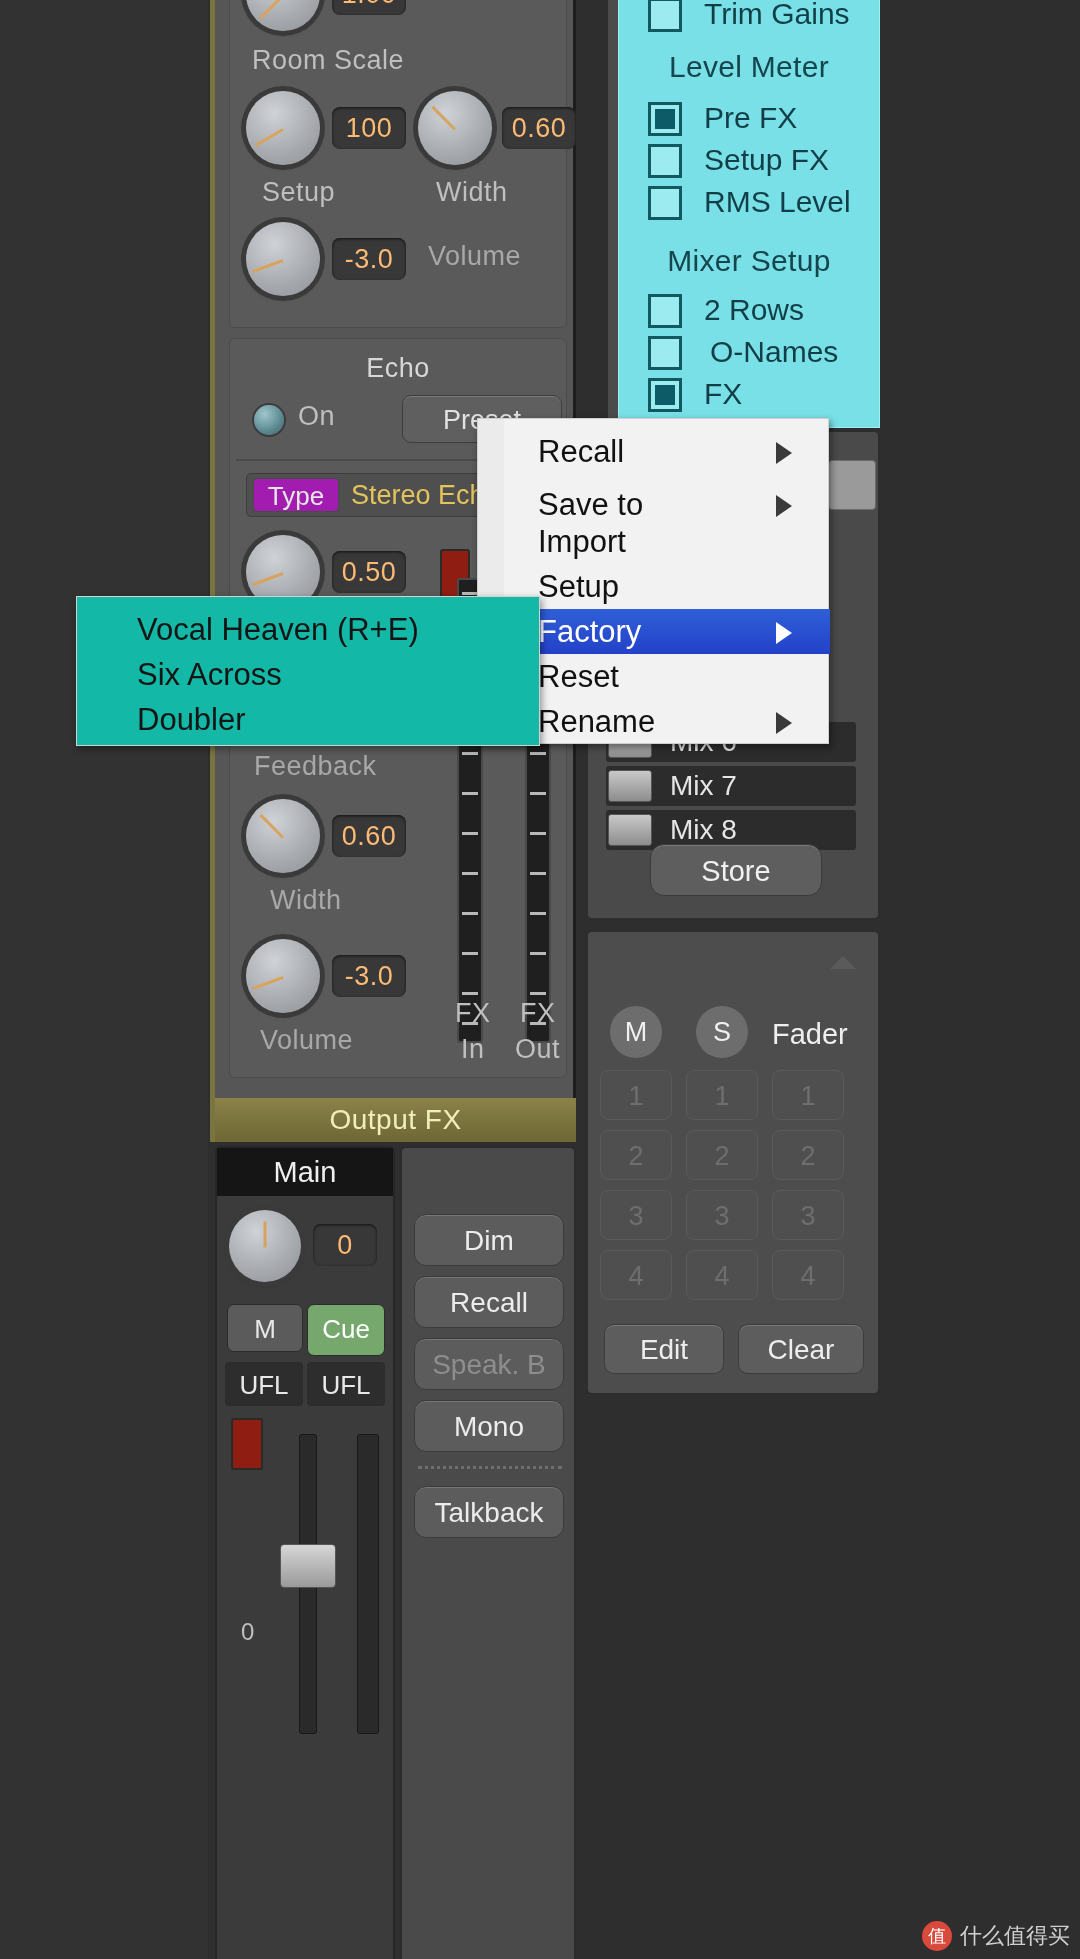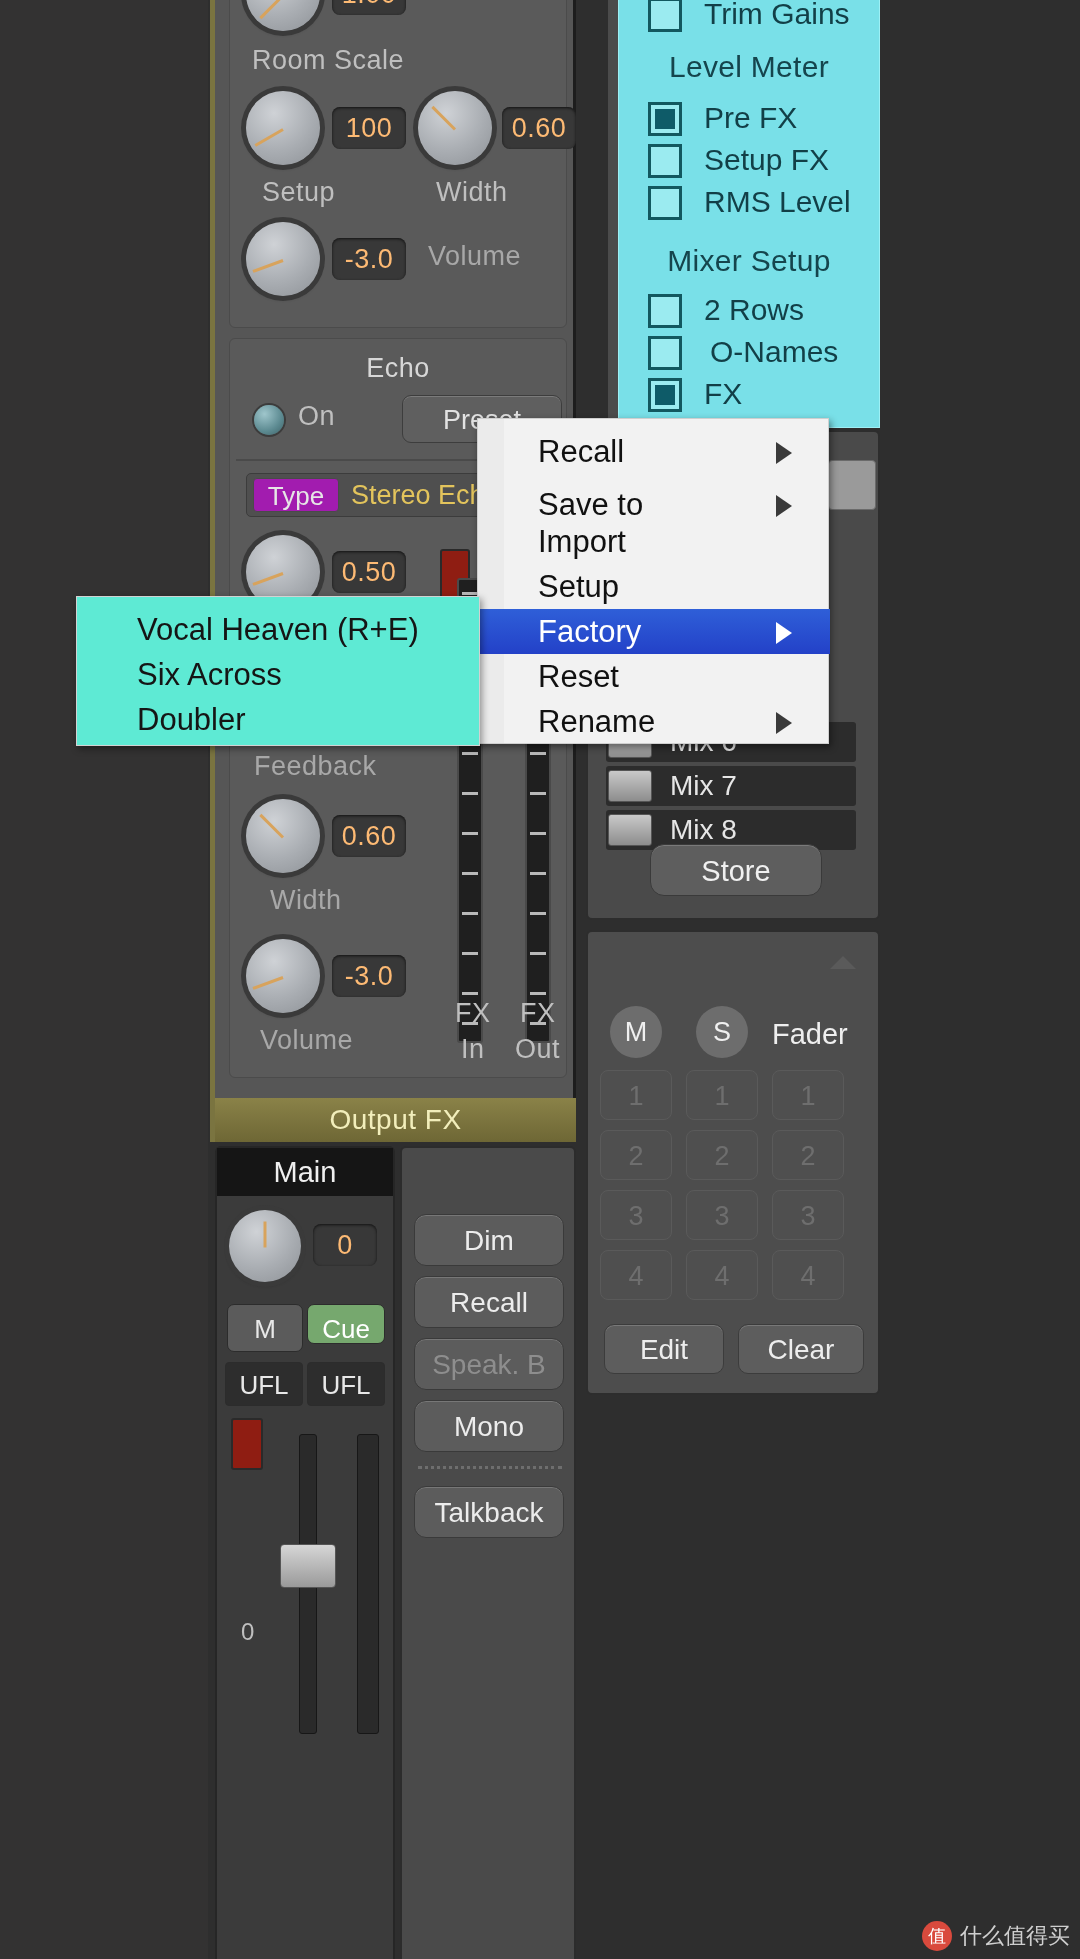--- a/index.html
+++ b/index.html
@@ -264,22 +264,22 @@
   .mi .txt { position: absolute; left: 60px; }
   .mi.sel { background: linear-gradient(#2f5fd8, #2341c8); color: #fff; }
   .mi .arrow {
     position: absolute; right: 38px; top: 13px;
     width: 0; height: 0; border-top: 11px solid transparent;
     border-bottom: 11px solid transparent; border-left: 16px solid #3a3a3a;
   }
   .mi.sel .arrow { border-left-color: #ffffff; }
 
   .submenu {
-    position: absolute; left: 76px; top: 596px; width: 404px; height: 150px;
-    background: #5eead4; border: 1px solid #d2d2d2;
+    position: absolute; left: 76px; top: 596px; width: 464px; height: 150px;
+    background: #14b8a6; border: 1px solid #d2d2d2;
     box-shadow: 2px 3px 7px rgba(0,0,0,.4);
   }
   .smi {
     position: absolute; left: 0; width: 404px; height: 45px;
     color: #151515; font-size: 31px; line-height: 45px;
   }
   .smi .txt { position: absolute; left: 60px; white-space: nowrap; }
 
   
   .watermark {
@@ -384,21 +384,21 @@
 
   <div class="output-fx">Output FX</div>
 
   <div class="main-strip">
     <div class="strip-name">Main</div>
 
     <div class="knob k-up" style="left:12px; top:62px; width:72px; height:72px;"></div>
     <div class="valuebox" style="left:96px; top:76px; min-width:64px;">0</div>
 
     <div class="mini-btn" style="left:10px; top:156px; width:76px; height:48px; line-height:48px;">M</div>
-    <div class="mini-btn green" style="left:90px; top:156px; width:78px; height:40px; line-height:48px;">Cue</div>
+    <div class="mini-btn green" style="left:90px; top:156px; width:78px; height:52px; line-height:48px;">Cue</div>
 
     <div class="mini-btn flat" style="left:8px; top:214px; width:78px; height:44px; line-height:44px;">UFL</div>
     <div class="mini-btn flat" style="left:90px; top:214px; width:78px; height:44px; line-height:44px;">UFL</div>
 
     <div class="redled" style="left:14px; top:270px; width:32px; height:52px;"></div>
 
     <div class="fader-track" style="left:82px; top:286px; height:300px;"></div>
     <div class="fader-cap" style="left:63px; top:396px;"></div>
     <div class="fader-track" style="left:140px; top:286px; height:300px; width:22px;"></div>
     <div class="cap" style="left:24px; top:470px; font-size:24px;">0</div>

